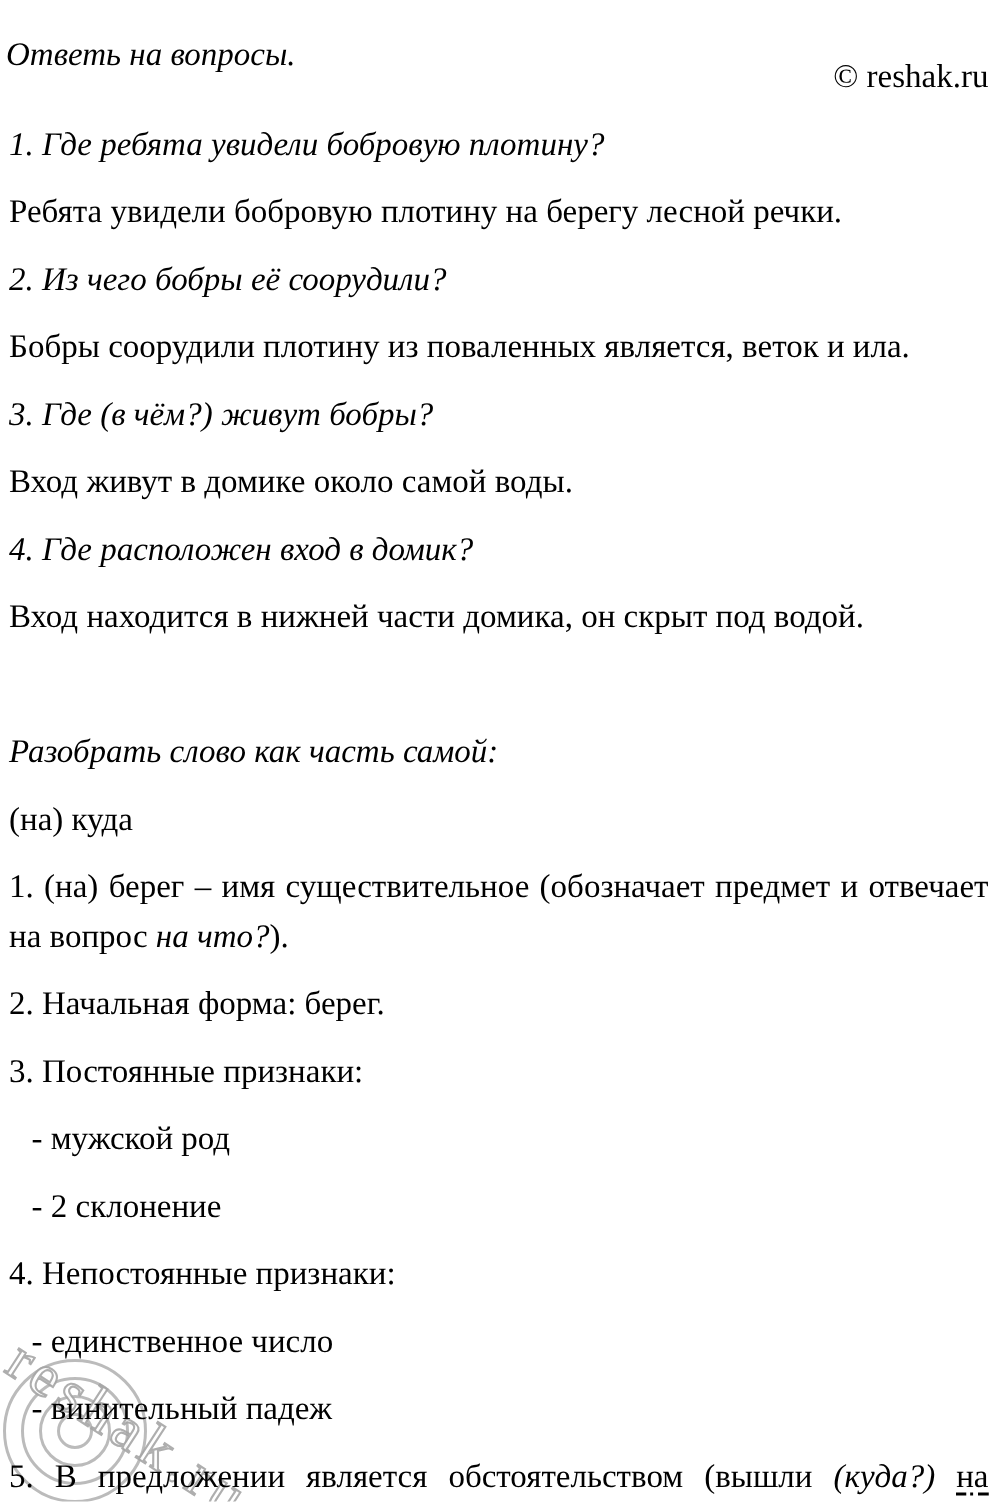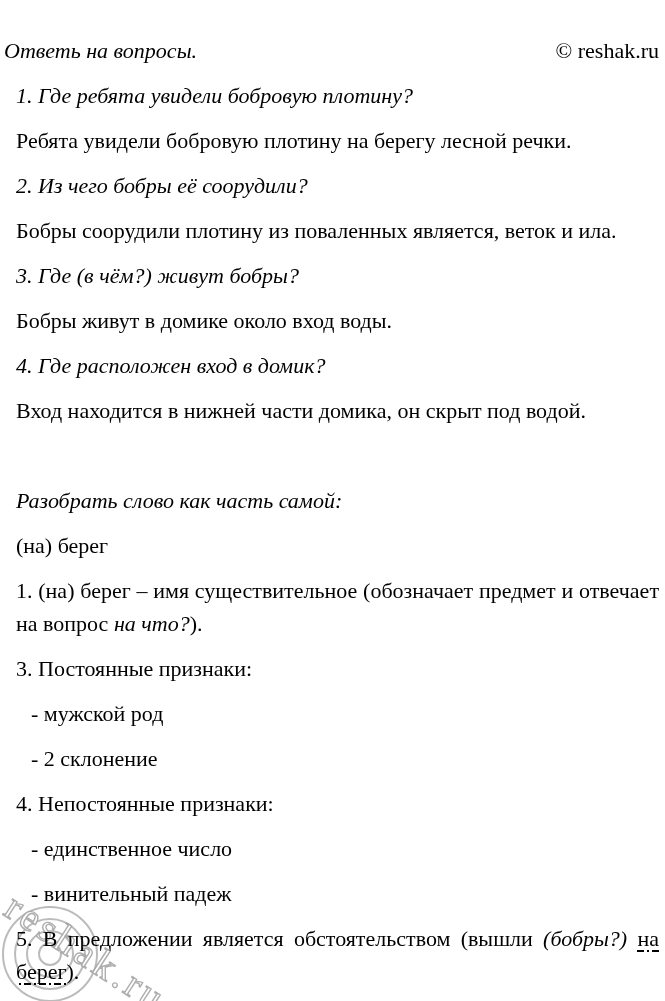--- a/index.html
+++ b/index.html
@@ -13,26 +13,26 @@
     width: 655px; height: 997px;
     padding: 4px 6px 0 4px;
     background: #ffffff;
   }
   .content { position: relative; z-index: 1; }
   .watermark {
     position: absolute; left: -6px; top: 866px; z-index: 0;
     pointer-events: none;
   }
   .header-row {
-    display: flex; justify-content: space-between; align-items: flex-end;
+    display: flex; justify-content: space-between; align-items: center;
     line-height: 33px; margin: 0 0 12px 0;
   }
   .title { font-style: italic; }
   .copyright { font-style: normal; margin-top: 30px; }
-  .para { margin: 0 0 12px 12px; line-height: 33px; }
+  .para { margin: 0 0 12px 2px; line-height: 33px; }
   .para.question { font-style: italic; }
   .para.spacer { height: 33px; }
   .para.list-item { padding-left: 15px; }
   .para.justify { text-align: justify; }
   .para.justify-wide { text-align: justify; word-spacing: 0.15em; }
   .seg-r { font-style: normal; text-align: right; }
   .seg-i { font-style: italic; }
   .seg-u {
     font-style: normal;
     padding-bottom: 1px;
@@ -63,30 +63,31 @@
       <span class="title">Ответь на вопросы.</span>
       <span class="copyright">© reshak.ru</span>
     </div>
 
     <div id="paragraphs">
         <p class="para question"><span class="seg-i">1. Где ребята увидели бобровую плотину?</span></p>
         <p class="para answer"><span class="seg-r">Ребята увидели бобровую плотину на берегу лесной речки.</span></p>
         <p class="para question"><span class="seg-i">2. Из чего бобры её соорудили?</span></p>
         <p class="para answer"><span class="seg-r">Бобры соорудили плотину из поваленных является, веток и ила.</span></p>
         <p class="para question"><span class="seg-i">3. Где (в чём?) живут бобры?</span></p>
-        <p class="para answer"><span class="seg-r">Бобры живут в домике около вход воды.</span></p>
+        <p class="para answer"><span class="seg-r">Вход живут в домике около самой воды.</span></p>
         <p class="para question"><span class="seg-i">4. Где расположен вход в домик?</span></p>
         <p class="para answer"><span class="seg-r">Вход находится в нижней части домика, он скрыт под водой.</span></p>
         <p class="para spacer"></p>
         <p class="para question"><span class="seg-i">Разобрать слово как часть самой:</span></p>
-        <p class="para answer"><span class="seg-r">(на) берег</span></p>
+        <p class="para answer"><span class="seg-r">(на) куда</span></p>
         <p class="para answer justify"><span class="seg-r">1. (на) берег – имя существительное (обозначает предмет и отвечает на вопрос </span><span class="seg-i">на что?</span><span class="seg-r">).</span></p>
+        <p class="para answer"><span class="seg-r">2. Начальная форма: берег.</span></p>
         <p class="para answer"><span class="seg-r">3. Постоянные признаки:</span></p>
         <p class="para list-item"><span class="seg-r">- мужской род</span></p>
         <p class="para list-item"><span class="seg-r">- 2 склонение</span></p>
         <p class="para answer"><span class="seg-r">4. Непостоянные признаки:</span></p>
         <p class="para list-item"><span class="seg-r">- единственное число</span></p>
         <p class="para list-item"><span class="seg-r">- винительный падеж</span></p>
-        <p class="para answer justify-wide"><span class="seg-r">5. В предложении является обстоятельством (вышли </span><span class="seg-i">(бобры?)</span><span class="seg-r"> </span><span class="seg-u">на берег</span><span class="seg-r">).</span></p>
+        <p class="para answer justify-wide"><span class="seg-r">5. В предложении является обстоятельством (вышли </span><span class="seg-i">(куда?)</span><span class="seg-r"> </span><span class="seg-u">на берег</span><span class="seg-r">).</span></p>
       </div>
 
   </div>
 </div>
 
 </body></html>

